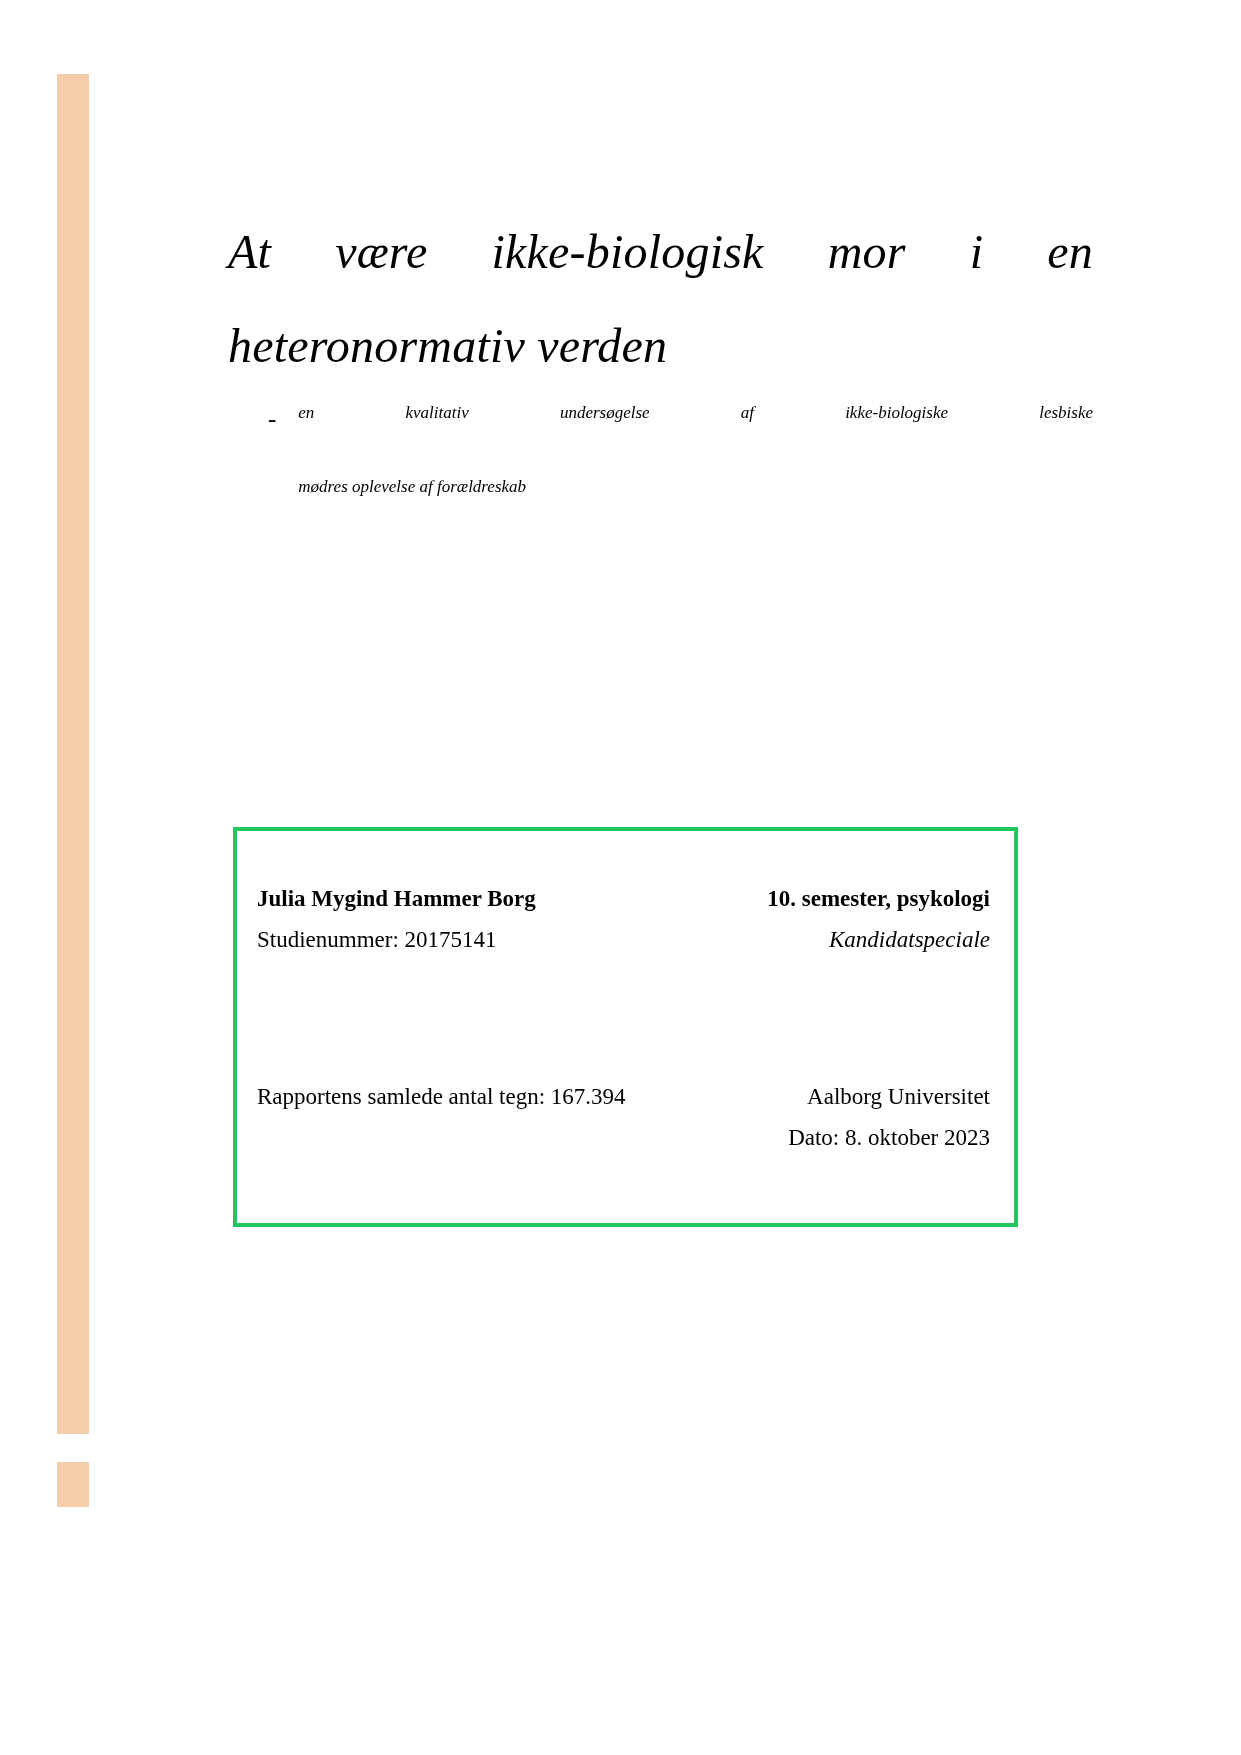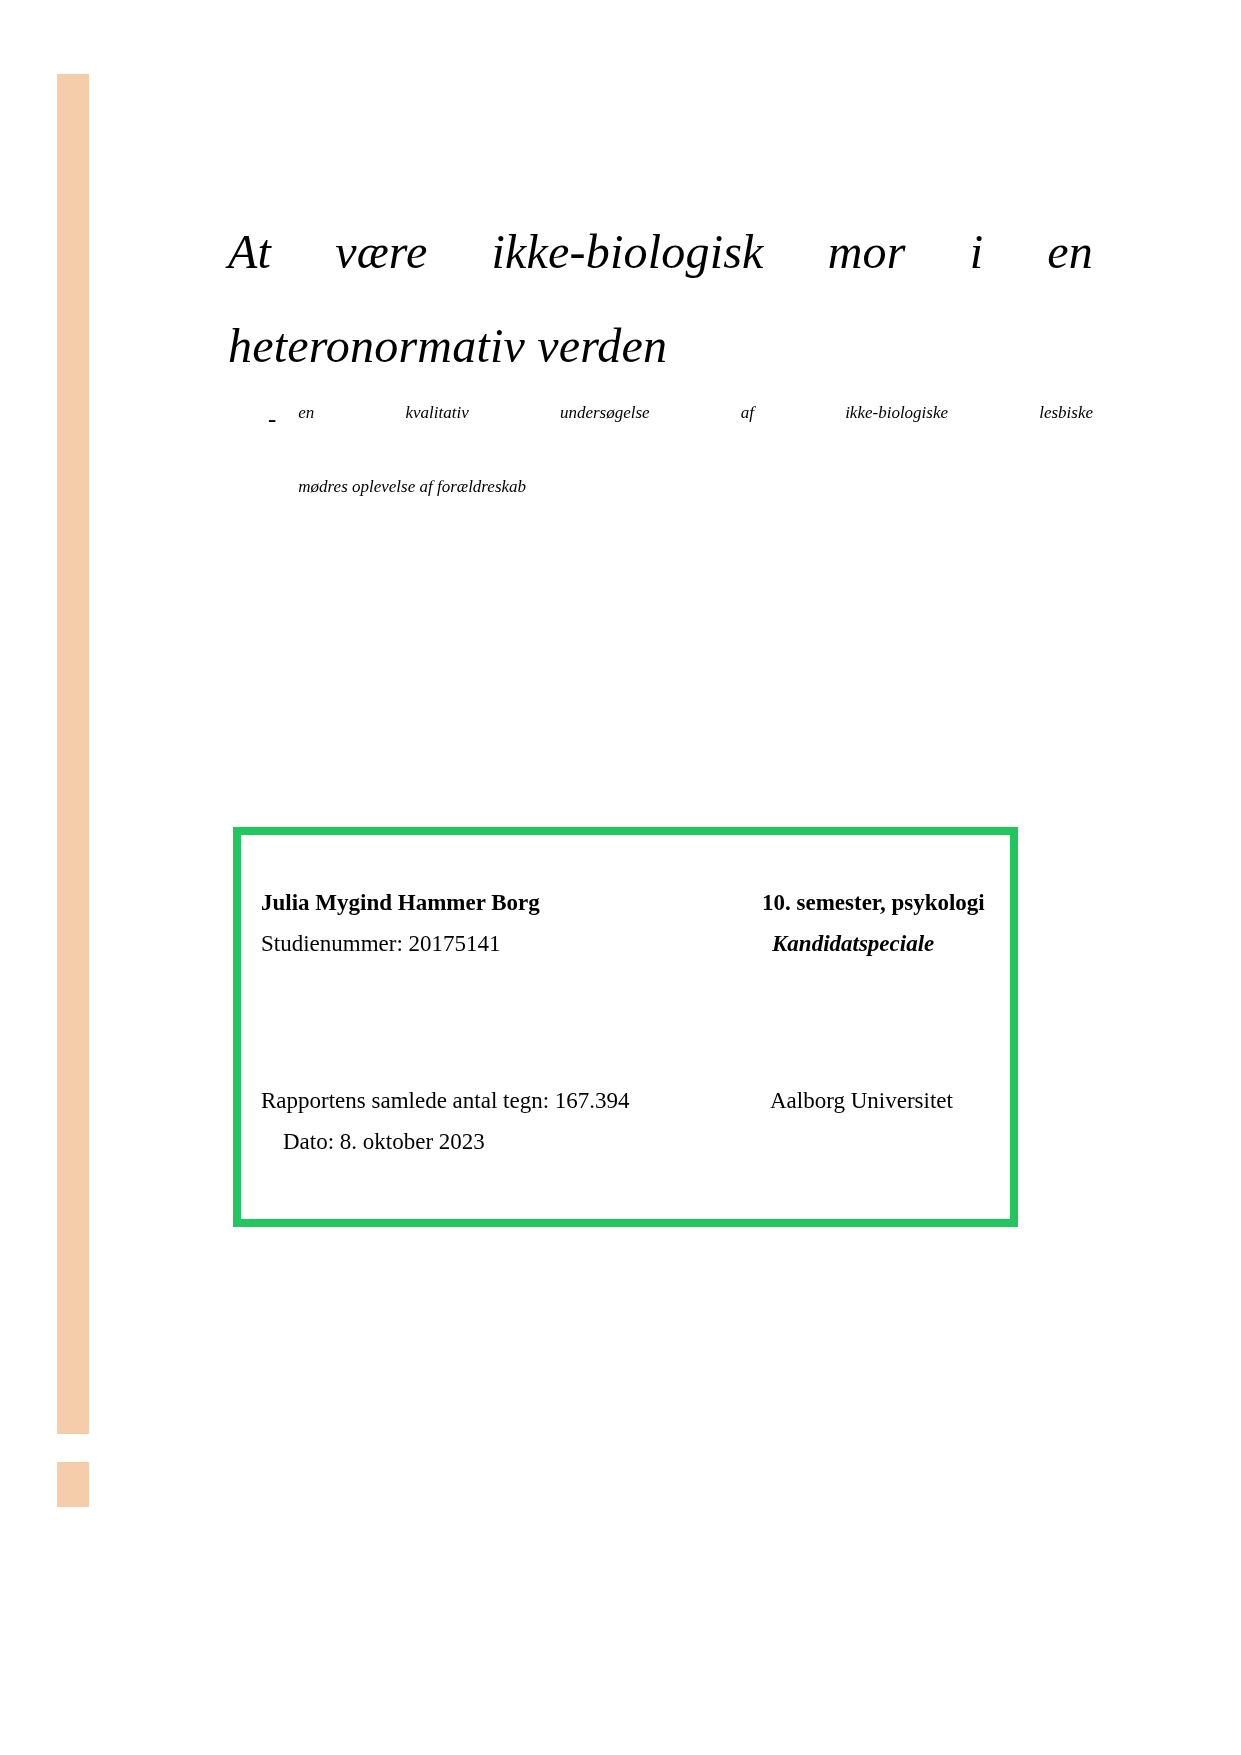--- a/index.html
+++ b/index.html
@@ -92,43 +92,44 @@
     margin-top: 48px;
   }
 
   
   .info-box {
     position: absolute;
     left: 233px;
     top: 827px;
     width: 785px;
     height: 400px;
-    border: 8px solid #22c55e;
+    border: 4px solid #22c55e;
     box-sizing: border-box;
   }
   .info-inner {
     position: absolute;
     left: 20px;
     top: 48px;
     right: 24px;
   }
   .info-row {
     display: flex;
     justify-content: flex-start;
     font-size: 23px;
     line-height: 1.78;
   }
   .info-left {
     flex: 0 0 487px;
   }
   .info-right {
     flex: 1 1 auto;
+    text-align: right;
   }
   .b { font-weight: bold; }
-  .i { font-style: italic; font-weight: bold; }
+  .i { font-style: italic; }
   .spacer-sm { height: 56px; }
   .spacer-md { height: 60px; }
   .r-indent-a { padding-left: 14px; }
   .r-indent-b { padding-left: 24px; }
   .r-indent-c { padding-left: 22px; }
 </style>
 </head>
 <body>
 
 <div class="deco-bar"></div>

